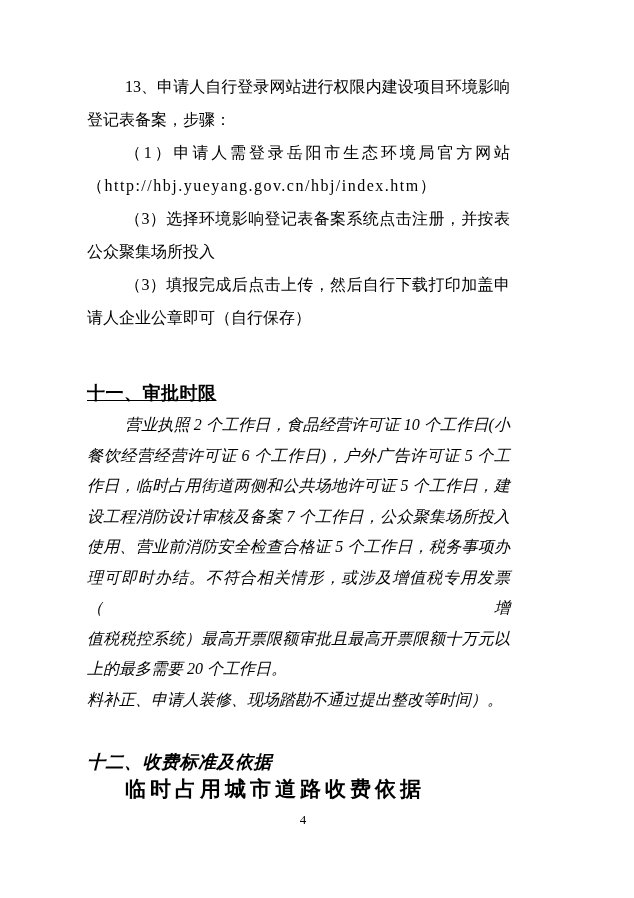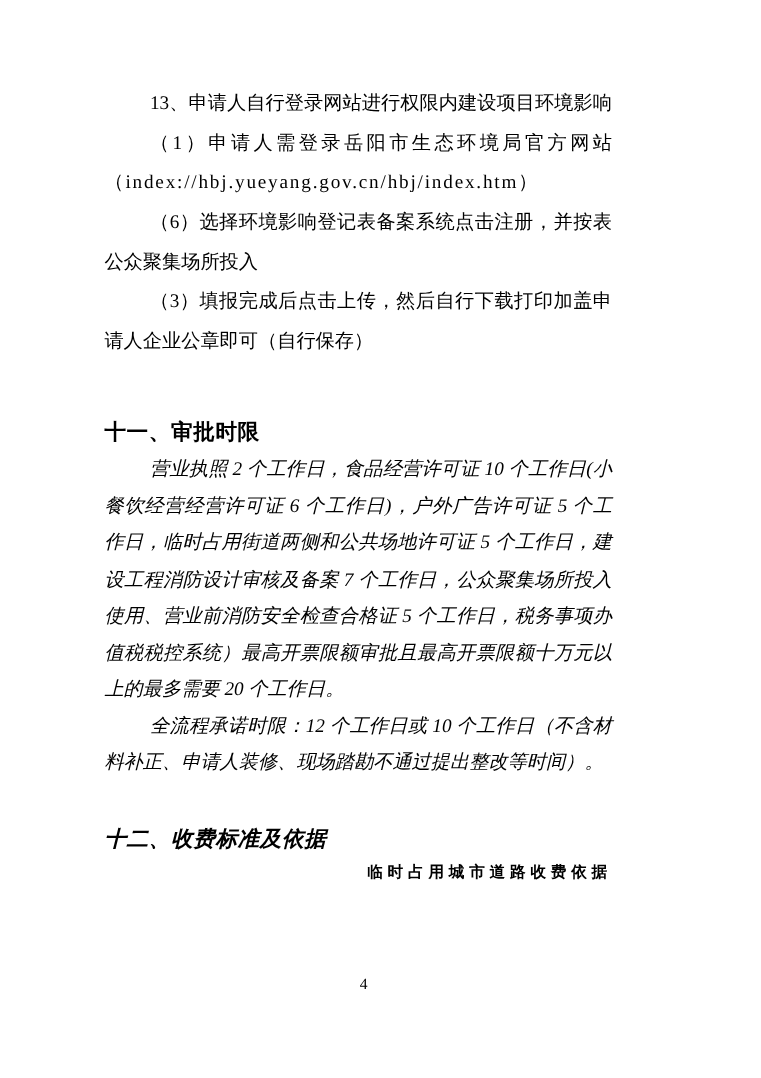--- a/index.html
+++ b/index.html
@@ -22,67 +22,67 @@
   .ind { text-indent: 38px; }
   .jst { text-align: justify; text-align-last: justify; }
   .url { letter-spacing: 1.5px; }
   .heading {
     font-family: "Liberation Sans", "DejaVu Sans", sans-serif;
     font-weight: 700;
     font-size: 18px;
     line-height: 24px;
     letter-spacing: 0.5px;
   }
-  .h11 { margin: 47px 0 5px 0; }
+  .h11 { margin: 47px 0 5px 0; text-decoration: underline; }
   .h12 { margin: 35px 0 0 0; font-style: italic; }
   .sub-bold {
-    font-size: 13px;
+    font-size: 21px;
     font-weight: 700;
     line-height: 31px;
     letter-spacing: 4px;
     margin-left: 38px;
-    text-align: right;
   }
   .page-number {
     position: absolute;
     left: 0;
     right: 0;
     top: 812px;
     text-align: center;
     font-size: 13px;
     line-height: 16px;
   }
 </style>
 </head>
 <body>
 
 <div class="page">
   <div class="flow">
 
     <div class="s13">
       <div class="ln ind jst">13、申请人自行登录网站进行权限内建设项目环境影响</div>
+      <div class="ln">登记表备案，步骤：</div>
       <div class="ln ind jst">（1）申请人需登录岳阳市生态环境局官方网站</div>
-      <div class="ln url">（index://hbj.yueyang.gov.cn/hbj/index.htm）</div>
-      <div class="ln ind jst">（6）选择环境影响登记表备案系统点击注册，并按表</div>
+      <div class="ln url">（http://hbj.yueyang.gov.cn/hbj/index.htm）</div>
+      <div class="ln ind jst">（3）选择环境影响登记表备案系统点击注册，并按表</div>
       <div class="ln">公众聚集场所投入</div>
       <div class="ln ind jst">（3）填报完成后点击上传，然后自行下载打印加盖申</div>
       <div class="ln">请人企业公章即可（自行保存）</div>
     </div>
 
     <div class="heading h11">十一、审批时限</div>
 
     <div class="s11">
       <div class="ln ind jst">营业执照 2 个工作日，食品经营许可证 10 个工作日(小</div>
       <div class="ln jst">餐饮经营经营许可证 6 个工作日)，户外广告许可证 5 个工</div>
       <div class="ln jst">作日，临时占用街道两侧和公共场地许可证 5 个工作日，建</div>
       <div class="ln jst">设工程消防设计审核及备案 7 个工作日，公众聚集场所投入</div>
       <div class="ln jst">使用、营业前消防安全检查合格证 5 个工作日，税务事项办</div>
+      <div class="ln jst">理可即时办结。不符合相关情形，或涉及增值税专用发票（增</div>
       <div class="ln jst">值税税控系统）最高开票限额审批且最高开票限额十万元以</div>
       <div class="ln">上的最多需要 20 个工作日。</div>
-      <div class="ln ind jst">全流程承诺时限：12 个工作日或 10 个工作日（不含材</div>
       <div class="ln">料补正、申请人装修、现场踏勘不通过提出整改等时间）。</div>
     </div>
 
     <div class="heading h12">十二、收费标准及依据</div>
     <div class="ln sub-bold">临时占用城市道路收费依据</div>
 
   </div>
 
   <div class="page-number">4</div>
 </div>

